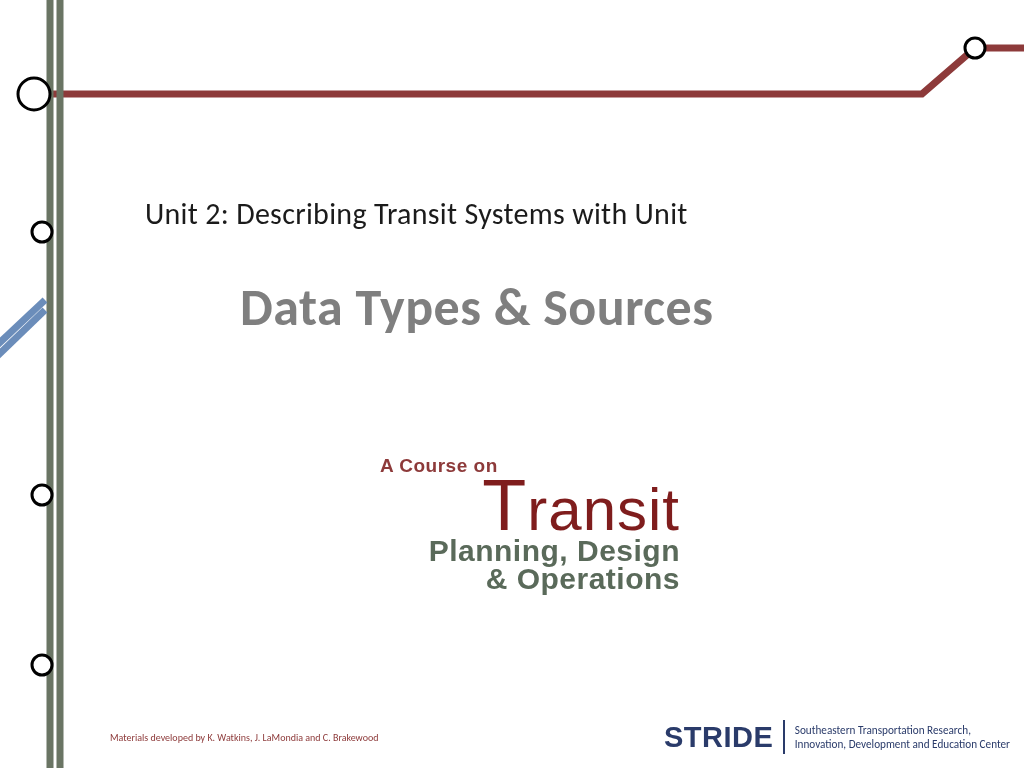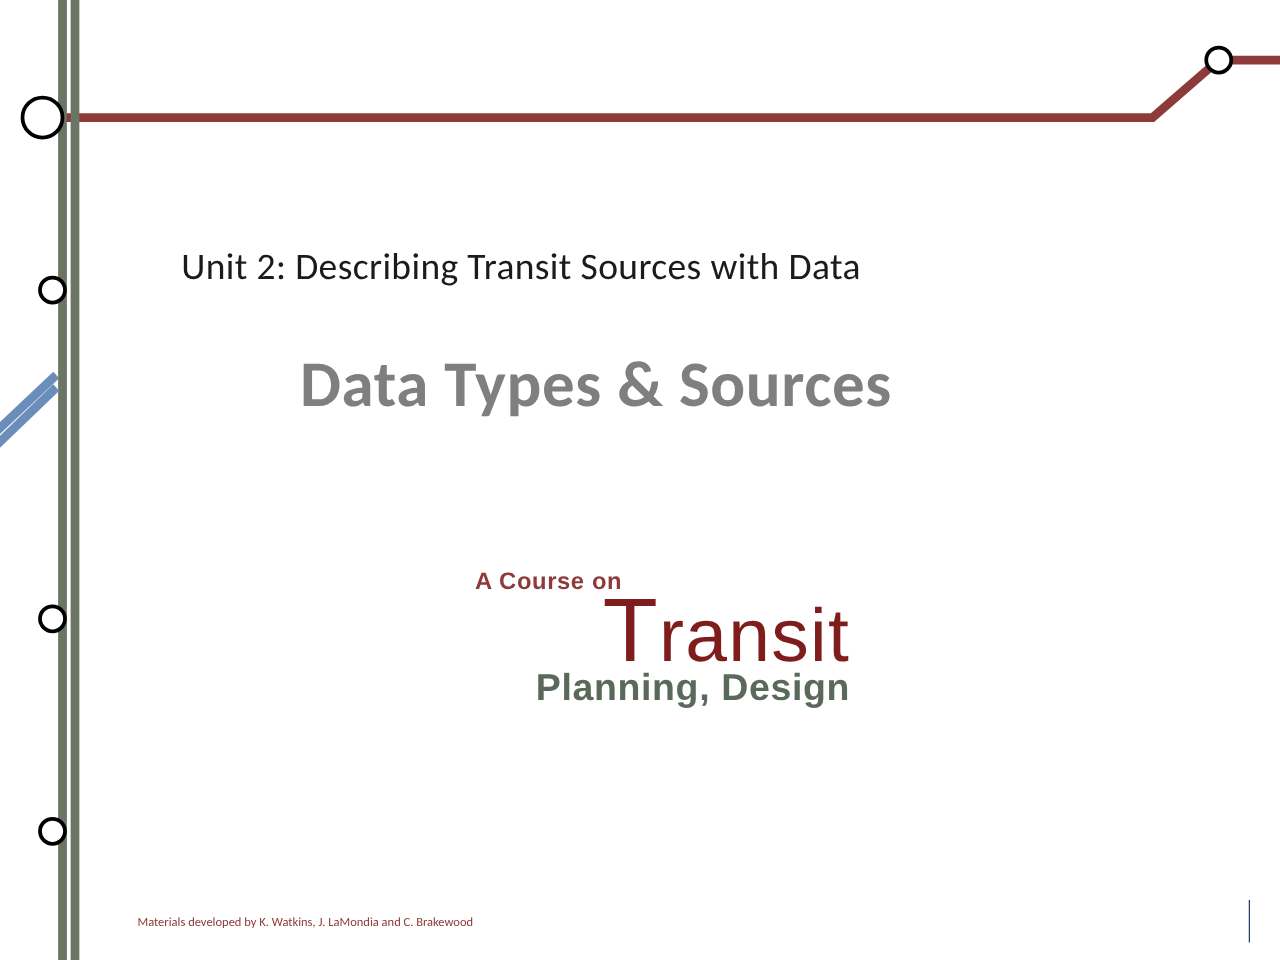--- a/index.html
+++ b/index.html
@@ -118,27 +118,33 @@
   <path d="M 45 300 L -40 380" stroke="#6b8dba" stroke-width="7" fill="none"></path>
   <path d="M 45 310 L -40 392" stroke="#6b8dba" stroke-width="7" fill="none"></path>
 
   <circle cx="34" cy="94" r="16" fill="#ffffff" stroke="#000000" stroke-width="3"></circle>
   <circle cx="975" cy="48" r="10" fill="#ffffff" stroke="#000000" stroke-width="3"></circle>
   <circle cx="42" cy="232" r="10" fill="#ffffff" stroke="#000000" stroke-width="3"></circle>
   <circle cx="42" cy="495" r="10" fill="#ffffff" stroke="#000000" stroke-width="3"></circle>
   <circle cx="42" cy="665" r="10" fill="#ffffff" stroke="#000000" stroke-width="3"></circle>
 </svg>
 
-<div class="unit-line">Unit 2: Describing Transit Sources with Data</div>
+<div class="unit-line">Unit 2: Describing Transit Systems with Unit</div>
 
 <div class="subtitle">Data Types &amp; Sources</div>
 
 <div class="course-logo">
   <div class="course-on">A Course on</div>
   <div class="transit"><span class="bigT">T</span>ransit</div>
   <div class="pdo">Planning, Design</div>
+  <div class="pdo">&amp; Operations</div>
 </div>
 
 <div class="credits">Materials developed by K. Watkins, J. LaMondia and C. Brakewood</div>
 
 <div class="stride-block">
+  <div class="stride-word">STRIDE</div>
   <div class="stride-divider"></div>
+  <div class="stride-tag">
+    <div>Southeastern Transportation Research,</div>
+    <div>Innovation, Development and Education Center</div>
+  </div>
 </div>
 
 </body></html>

